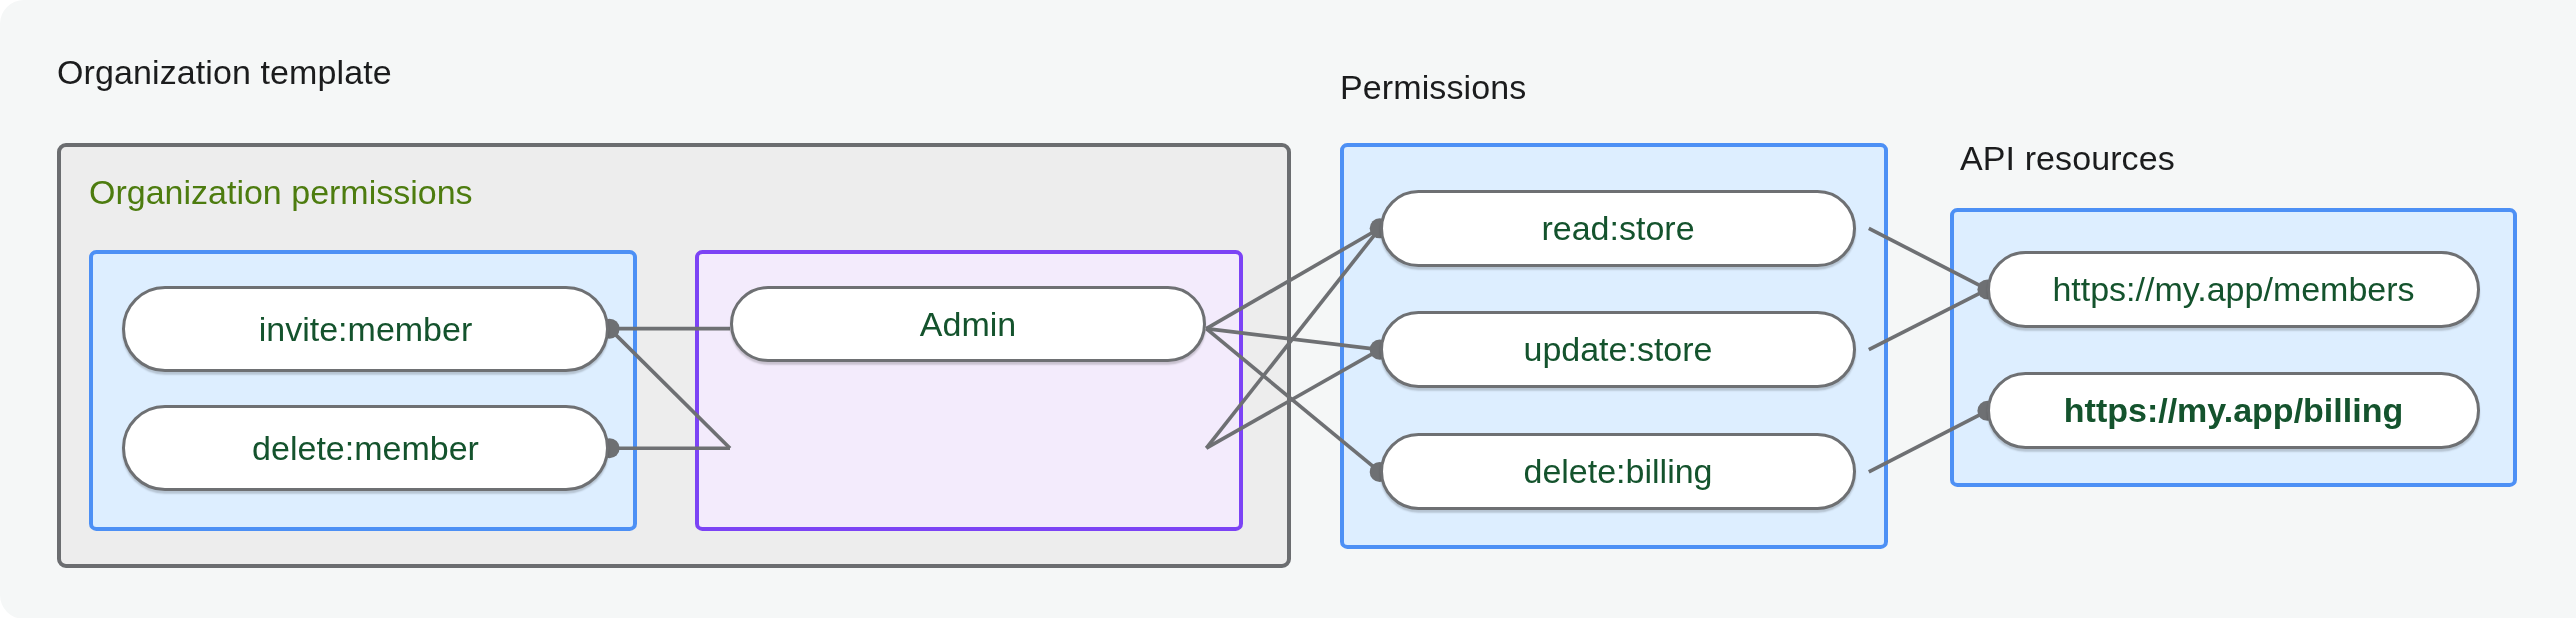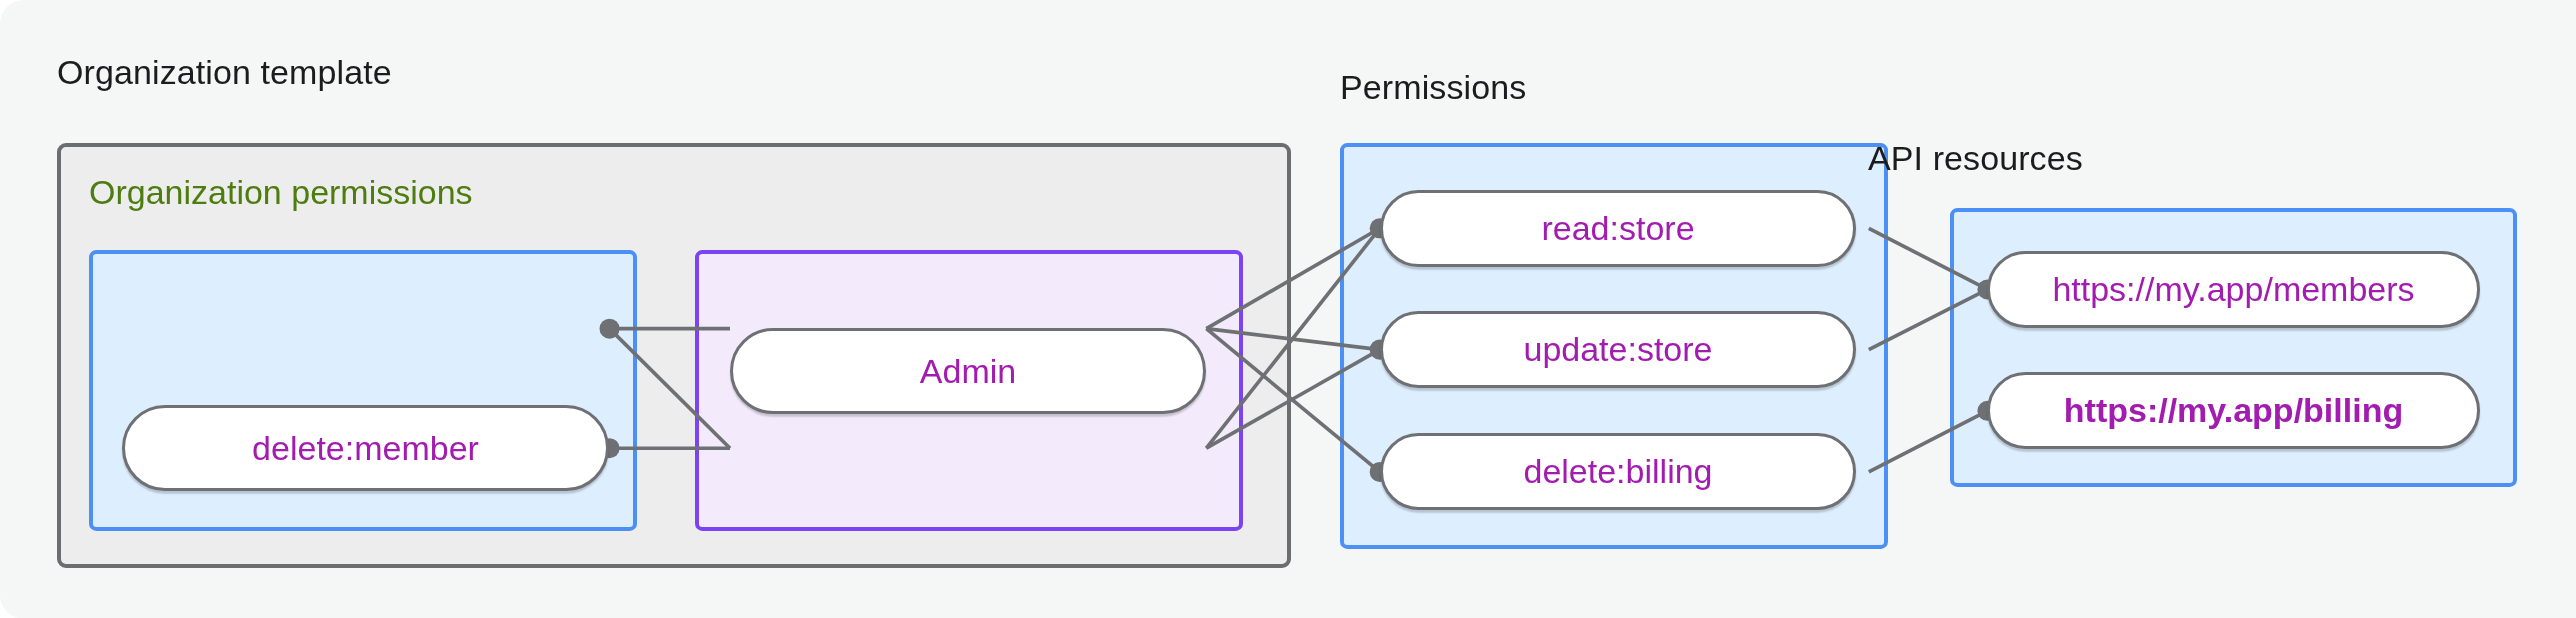--- a/index.html
+++ b/index.html
@@ -73,21 +73,21 @@
   .pill {
     position: absolute;
     background: #ffffff;
     border: 3.7px solid #6e7073;
     border-radius: 912px;
     box-sizing: border-box;
     display: flex;
     align-items: center;
     justify-content: center;
     font-size: 34px;
-    color: #a21caf;
+    color: #14532d;
     box-shadow: 0 2.7px 1.8px rgba(0,0,0,0.18);
     z-index: 6;
     white-space: nowrap;
   }
 </style>
 </head>
 <body>
 
 <div id="canvas">
 
@@ -120,40 +120,41 @@
   </svg>
 
   <div class="group-title" style="left:57px; top:53px;">Organization template</div>
 
   <div class="outer-box" style="left:57px; top:143px; width:1234px; height:425px;"></div>
 
   <div class="sub-title" style="left:89px; top:173px;">Organization permissions</div>
 
   <div class="blue-box" style="left:89px; top:250px; width:548px; height:281px;"></div>
 
+  <div class="pill" style="left:122px; top:286px; width:487px; height:86px;">invite:member</div>
 
   <div class="pill" style="left:122px; top:405px; width:487px; height:86px;">delete:member</div>
 
 
   <div class="purple-box" style="left:695px; top:250px; width:548px; height:281px;"></div>
 
-  <div class="pill" style="left:730px; top:286px; width:476px; height:86px;margin-top:42px;">Admin</div>
+  <div class="pill" style="left:730px; top:286px; width:476px; height:76px;">Admin</div>
 
 
   <div class="group-title" style="left:1340px; top:68px;">Permissions</div>
 
   <div class="blue-box" style="left:1340px; top:143px; width:548px; height:406px;"></div>
 
   <div class="pill" style="left:1380px; top:190px; width:476px; height:77px;">read:store</div>
 
   <div class="pill" style="left:1380px; top:311px; width:476px; height:77px;">update:store</div>
 
   <div class="pill" style="left:1380px; top:433px; width:476px; height:77px;">delete:billing</div>
 
-  <div class="group-title" style="left:1868px; top:139px;text-align:right;">API resources</div>
+  <div class="group-title" style="left:1960px; top:139px;text-align:right;">API resources</div>
 
   <div class="blue-box" style="left:1950px; top:208px; width:567px; height:279px;"></div>
 
   <div class="pill" style="left:1987px; top:251px; width:493px; height:77px;">https://my.app/members</div>
 
   <div class="pill" style="left:1987px; top:372px; width:493px; height:77px;font-weight:bold;">https://my.app/billing</div>
 
 </div>
 
 

